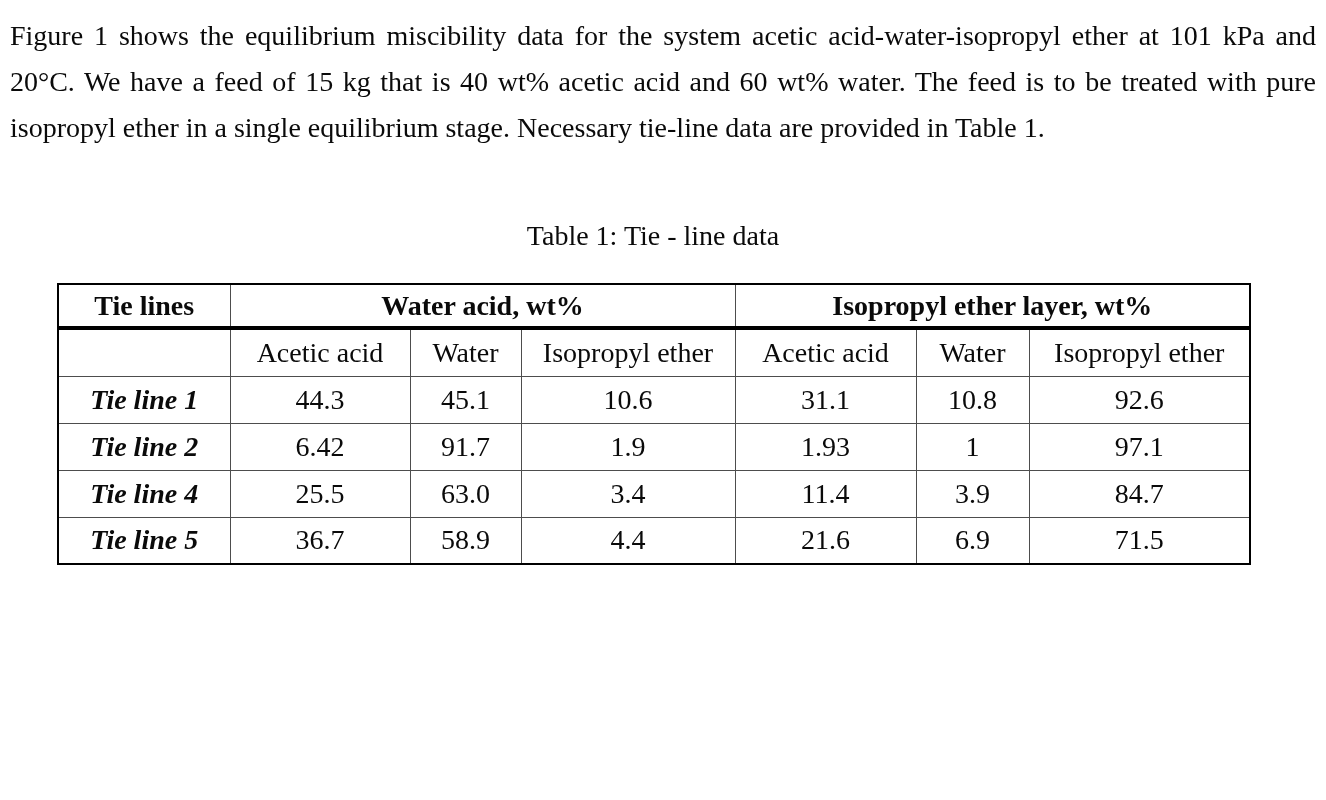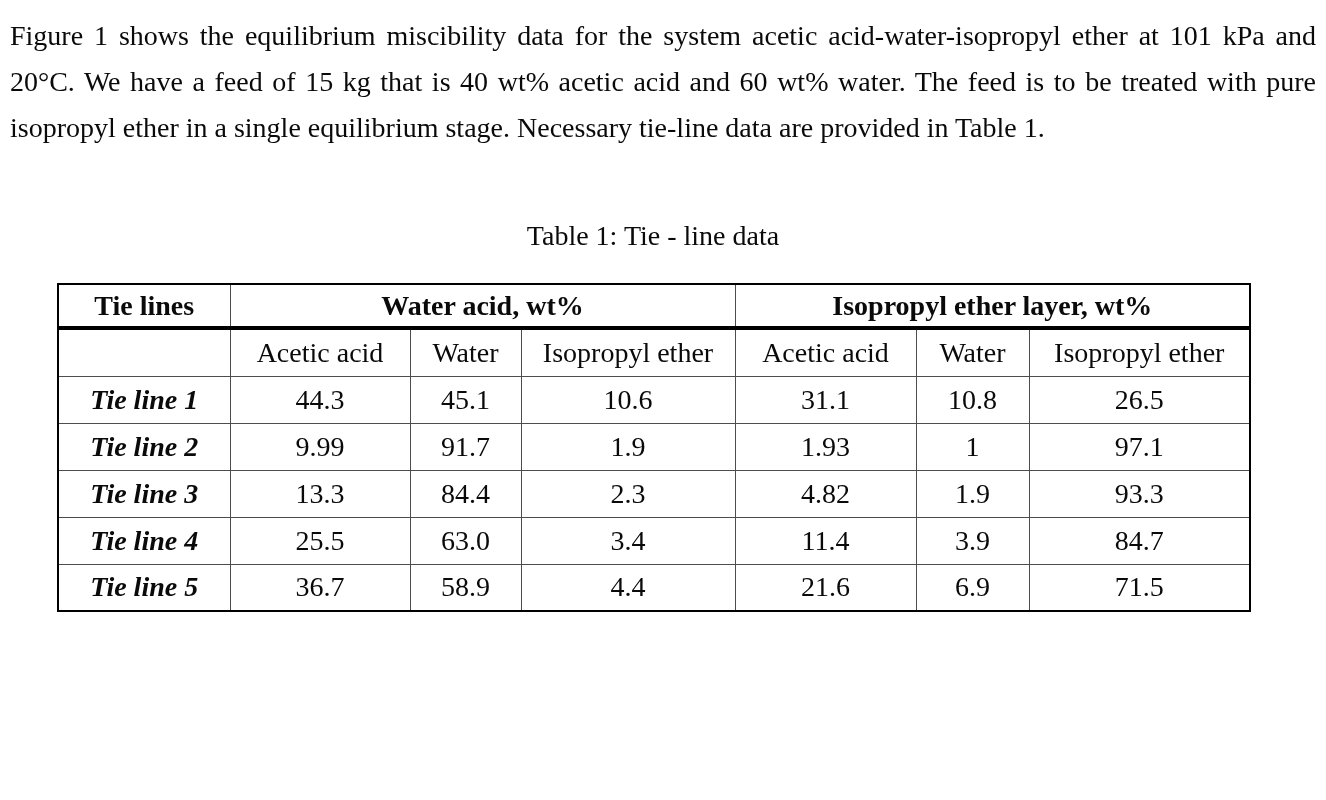--- a/index.html
+++ b/index.html
@@ -109,39 +109,30 @@
         <th>Water</th>
         <th>Isopropyl ether</th>
       </tr>
       <tr class="data">
         <td class="rowlabel">Tie line 1</td>
         <td>44.3</td>
         <td>45.1</td>
         <td>10.6</td>
         <td>31.1</td>
         <td>10.8</td>
-        <td>26.5</td>
+        <td>92.6</td>
       </tr>
       <tr class="data">
         <td class="rowlabel">Tie line 2</td>
-        <td>9.99</td>
+        <td>6.42</td>
         <td>91.7</td>
         <td>1.9</td>
         <td>1.93</td>
         <td>1</td>
         <td>97.1</td>
-      </tr>
-      <tr class="data">
-        <td class="rowlabel">Tie line 3</td>
-        <td>13.3</td>
-        <td>84.4</td>
-        <td>2.3</td>
-        <td>4.82</td>
-        <td>1.9</td>
-        <td>93.3</td>
       </tr>
       <tr class="data">
         <td class="rowlabel">Tie line 4</td>
         <td>25.5</td>
         <td>63.0</td>
         <td>3.4</td>
         <td>11.4</td>
         <td>3.9</td>
         <td>84.7</td>
       </tr>

